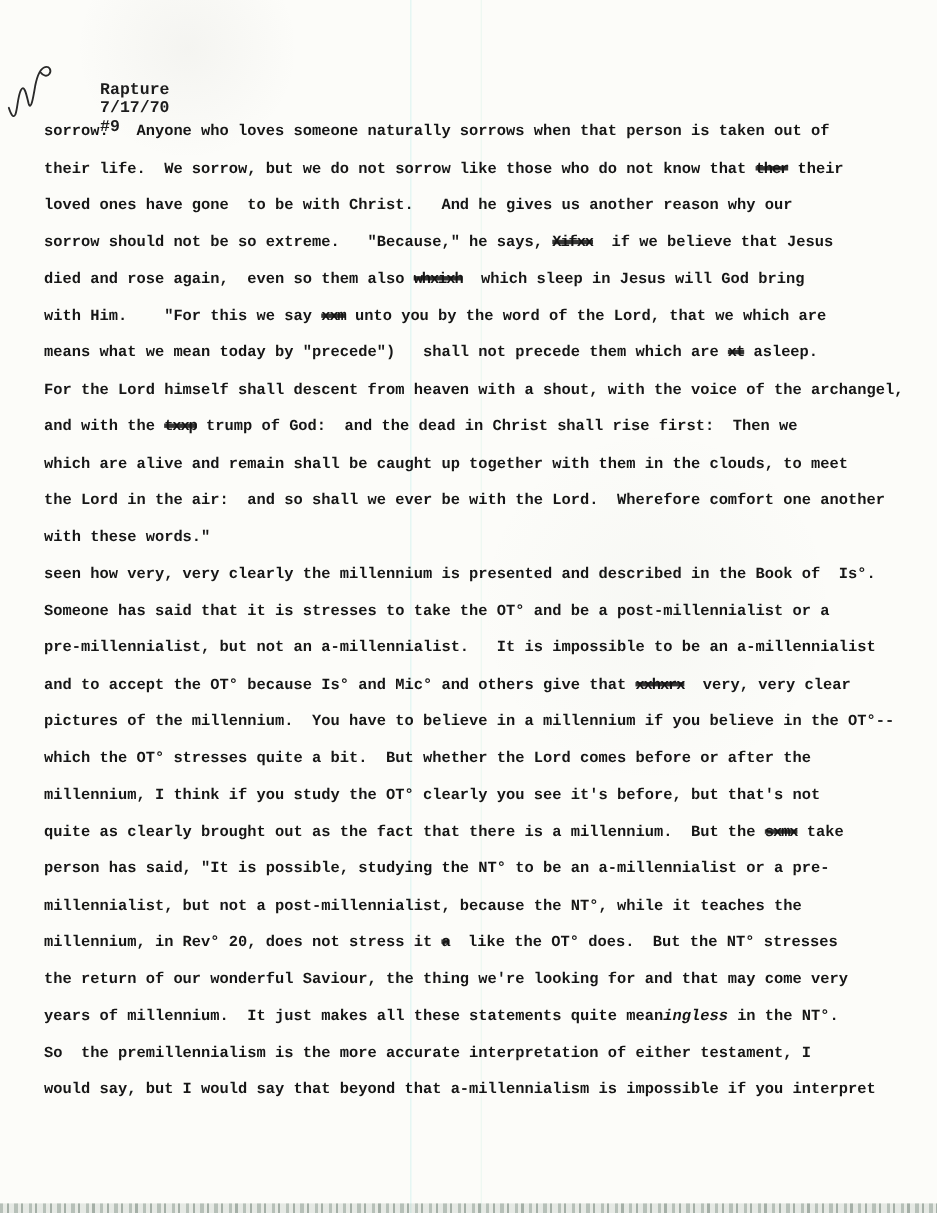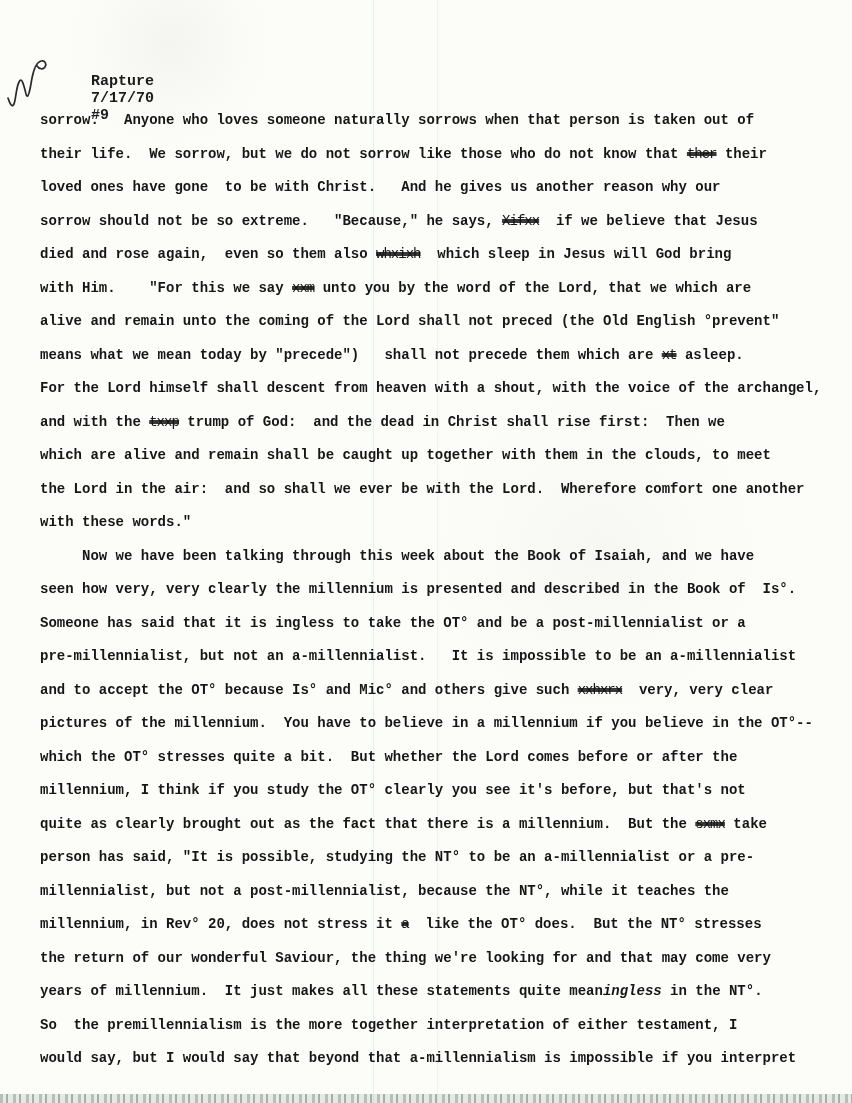--- a/index.html
+++ b/index.html
@@ -39,21 +39,21 @@
   .header span { }
   .scribble { position: absolute; left: 4px; top: 52px; }
   .body-text {
     position: absolute; left: 40px; top: 104px; right: 8px;
     color: #161616;
     font-size: 14px; font-weight: bold;
     line-height: 33.5px;
   }
   .tline { white-space: pre; height: 33.5px; }
   .xout {
-    font-weight: normal;
+    font-weight: bold;
     text-decoration: line-through;
     text-decoration-thickness: 4px;
     text-decoration-color: rgba(20,20,20,0.85);
     letter-spacing: -1px;
     text-align: center;
   }
   .ital { font-style: italic; text-align: right; }
 </style>
 </head>
 <body>
@@ -75,39 +75,37 @@
     <span>#9</span>
   </div>
 
   <div class="body-text" id="body-text">
       <div class="tline"><span>sorrow.   Anyone who loves someone naturally sorrows when that person is taken out of</span></div>
       <div class="tline"><span>their life.  We sorrow, but we do not sorrow like those who do not know that </span><span class="xout">ther</span><span> their</span></div>
       <div class="tline"><span>loved ones have gone  to be with Christ.   And he gives us another reason why our</span></div>
       <div class="tline"><span>sorrow should not be so extreme.   "Because," he says, </span><span class="xout">Xifxx</span><span>  if we believe that Jesus</span></div>
       <div class="tline"><span>died and rose again,  even so them also </span><span class="xout">whxixh</span><span>  which sleep in Jesus will God bring</span></div>
       <div class="tline"><span>with Him.    "For this we say </span><span class="xout">xxm</span><span> unto you by the word of the Lord, that we which are</span></div>
-      <div class="tline"><span>alive and remain unto the coming of the Lord shall not preced (the Old English °prevent"</span></div>
       <div class="tline"><span>means what we mean today by "precede")   shall not precede them which are </span><span class="xout">xt</span><span> asleep.</span></div>
       <div class="tline"><span>For the Lord himself shall descent from heaven with a shout, with the voice of the archangel,</span></div>
       <div class="tline"><span>and with the </span><span class="xout">txxp</span><span> trump of God:  and the dead in Christ shall rise first:  Then we</span></div>
       <div class="tline"><span>which are alive and remain shall be caught up together with them in the clouds, to meet</span></div>
       <div class="tline"><span>the Lord in the air:  and so shall we ever be with the Lord.  Wherefore comfort one another</span></div>
       <div class="tline"><span>with these words."</span></div>
-      <div class="tline"><span>     Now we have been talking through this week about the Book of Isaiah, and we have</span></div>
       <div class="tline"><span>seen how very, very clearly the millennium is presented and described in the Book of  Is°.</span></div>
-      <div class="tline"><span>Someone has said that it is ingless to take the OT° and be a post-millennialist or a</span></div>
+      <div class="tline"><span>Someone has said that it is stresses to take the OT° and be a post-millennialist or a</span></div>
       <div class="tline"><span>pre-millennialist, but not an a-millennialist.   It is impossible to be an a-millennialist</span></div>
-      <div class="tline"><span>and to accept the OT° because Is° and Mic° and others give such </span><span class="xout">xxhxrx</span><span>  very, very clear</span></div>
+      <div class="tline"><span>and to accept the OT° because Is° and Mic° and others give that </span><span class="xout">xxhxrx</span><span>  very, very clear</span></div>
       <div class="tline"><span>pictures of the millennium.  You have to believe in a millennium if you believe in the OT°--</span></div>
       <div class="tline"><span>which the OT° stresses quite a bit.  But whether the Lord comes before or after the</span></div>
       <div class="tline"><span>millennium, I think if you study the OT° clearly you see it's before, but that's not</span></div>
       <div class="tline"><span>quite as clearly brought out as the fact that there is a millennium.  But the </span><span class="xout">sxmx</span><span> take</span></div>
       <div class="tline"><span>person has said, "It is possible, studying the NT° to be an a-millennialist or a pre-</span></div>
       <div class="tline"><span>millennialist, but not a post-millennialist, because the NT°, while it teaches the</span></div>
       <div class="tline"><span>millennium, in Rev° 20, does not stress it </span><span class="xout">a</span><span>  like the OT° does.  But the NT° stresses</span></div>
       <div class="tline"><span>the return of our wonderful Saviour, the thing we're looking for and that may come very</span></div>
       <div class="tline"><span>years of millennium.  It just makes all these statements quite mean</span><span class="ital">ingless</span><span> in the NT°.</span></div>
-      <div class="tline"><span>So  the premillennialism is the more together interpretation of either testament, I</span></div>
+      <div class="tline"><span>So  the premillennialism is the more accurate interpretation of either testament, I</span></div>
       <div class="tline"><span>would say, but I would say that beyond that a-millennialism is impossible if you interpret</span></div>
     </div>
 
   <div class="bottom-noise"></div>
 </div>
 
 </body></html>

